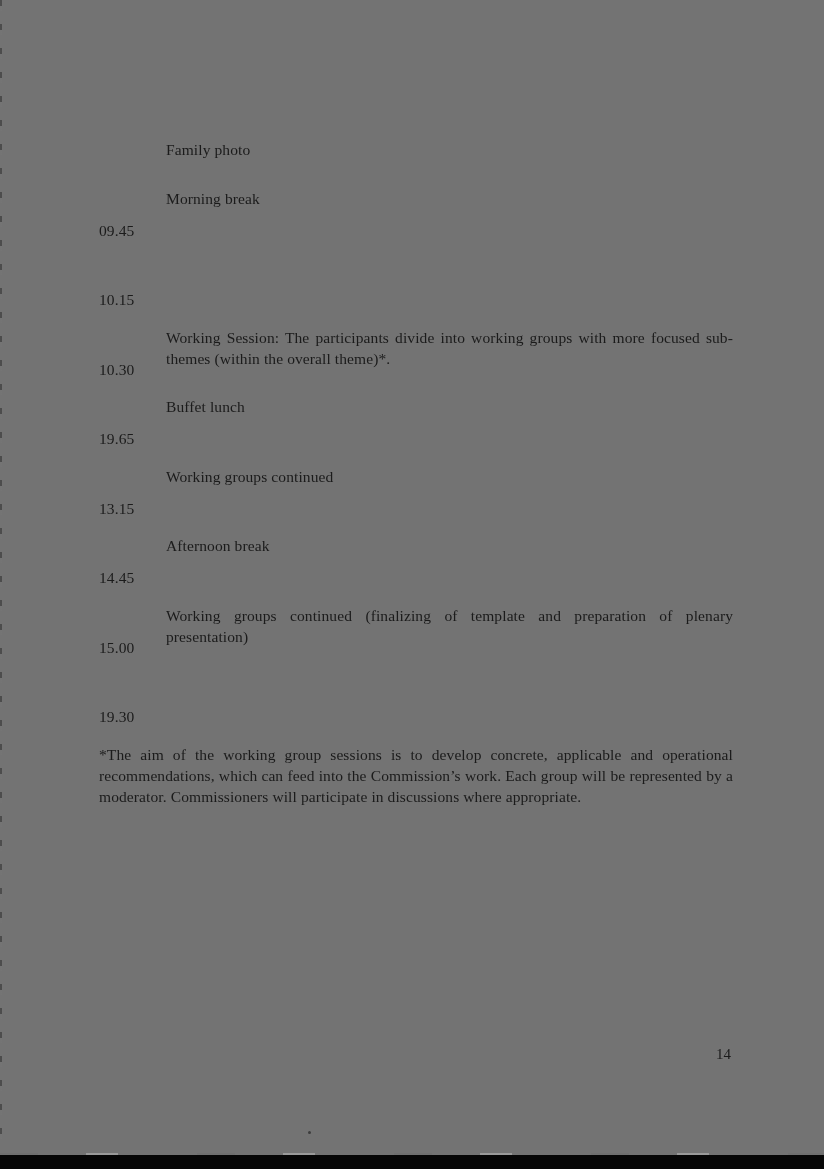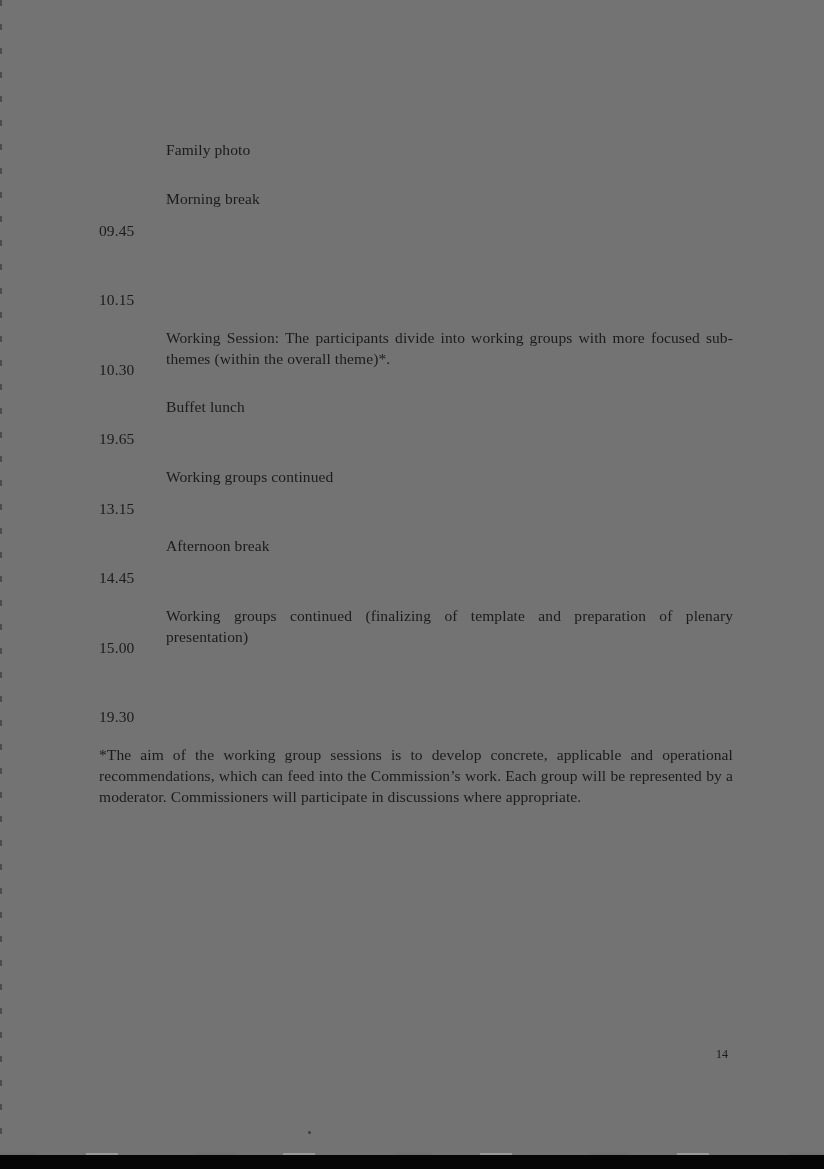--- a/index.html
+++ b/index.html
@@ -57,21 +57,21 @@
     text-align: justify;
   }
   .footnote {
     margin: 16.5px 0 0 0;
     text-align: justify;
   }
   .page-number {
     position: absolute;
     left: 716px;
     top: 1046px;
-    font-size: 12px;
+    font-size: 15px;
     line-height: 16px;
   }
   .ink-dot {
     position: absolute;
     left: 308px;
     top: 1131px;
     width: 3px;
     height: 3px;
     background: #3d3d3d;
     border-radius: 50%;

